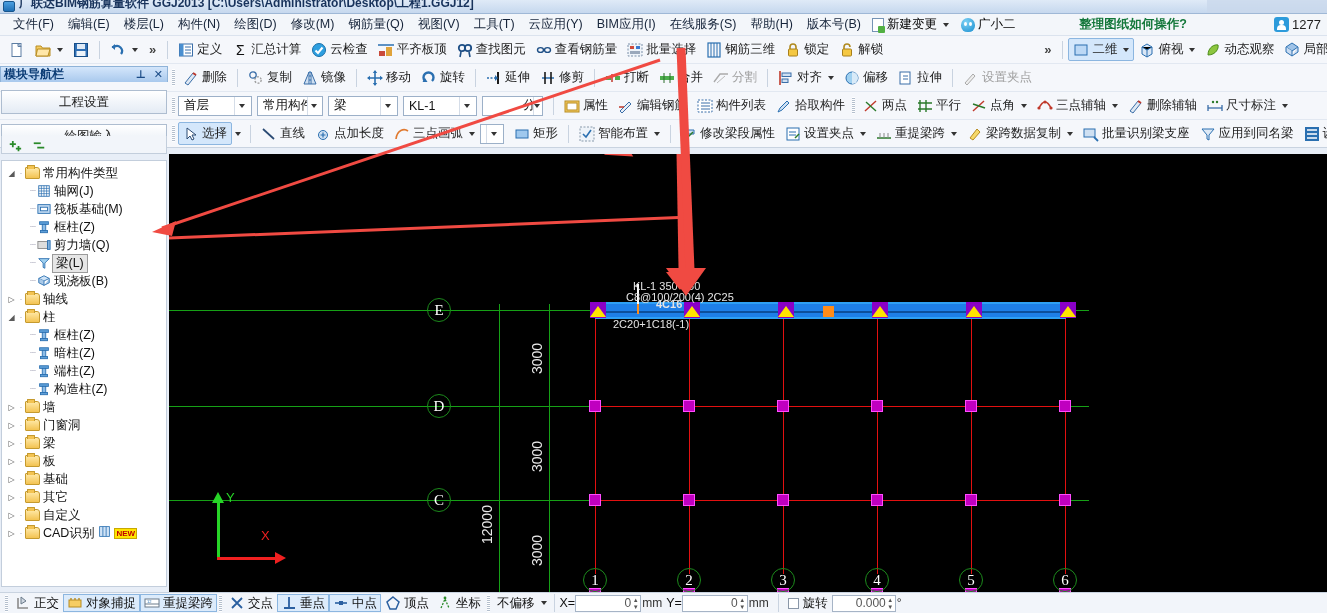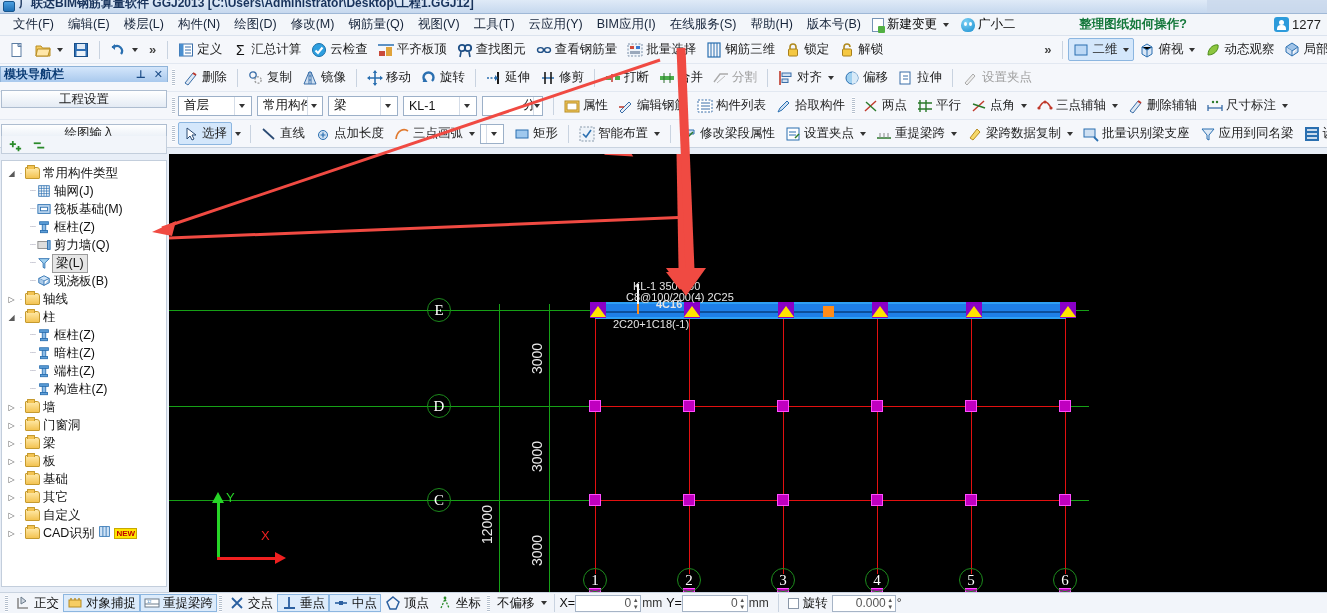--- a/index.html
+++ b/index.html
@@ -126,21 +126,21 @@
   }
   .navheader {
     position:absolute; left:0; top:66px; width:168px; height:16px;
     background: linear-gradient(#d4e6fb, #a9c9ed);
     display:flex; align-items:center; color:#0b3c75; font-weight:bold;
     font-size:12px; padding-left:3px; border:1px solid #8fb3d8; border-bottom:none;
   }
   .navheader .spacer { margin-left:auto; }
   .navheader .pin, .navheader .x { padding: 0 4px; color:#1a4b86; font-size:11px; }
   .navbtn {
-    position:absolute; left:1px; width:166px; height:18px;
+    position:absolute; left:1px; width:166px; height:24px;
     background: linear-gradient(#ffffff, #e4ebf4);
     border:1px solid #aebdd0; display:flex; align-items:center;
     justify-content:center; font-size:12.5px; color:#1b1b1b;
   }
   .treetoolbar {
     position:absolute; left:1px; top:136px; width:166px; height:18px;
     background:#f2f5fa; border:1px solid #c3cedc; border-top:none;
     display:flex; align-items:center; padding-left:6px; gap:10px;
   }
   .tree {

